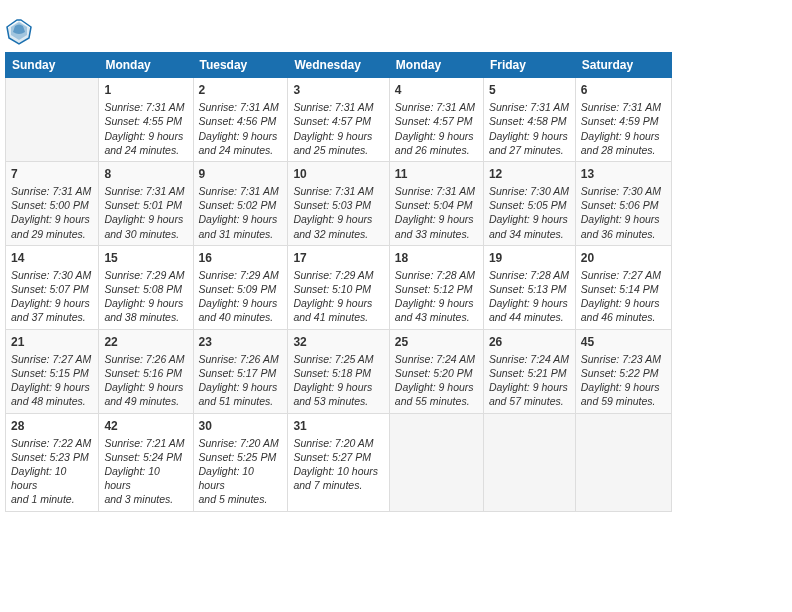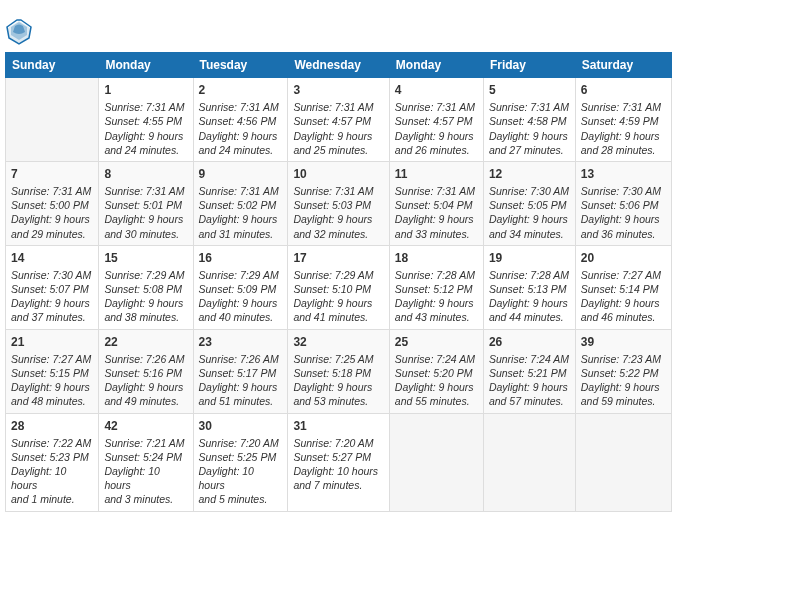--- a/index.html
+++ b/index.html
@@ -240,21 +240,21 @@
           </td>
           <td>
             <span class="day-num">25</span>
             <div class="day-info">Sunrise: 7:24 AM<br>Sunset: 5:20 PM<br>Daylight: 9 hours<br>and 55 minutes.</div>
           </td>
           <td>
             <span class="day-num">26</span>
             <div class="day-info">Sunrise: 7:24 AM<br>Sunset: 5:21 PM<br>Daylight: 9 hours<br>and 57 minutes.</div>
           </td>
           <td>
-            <span class="day-num">39</span>
+            <span class="day-num">45</span>
             <div class="day-info">Sunrise: 7:23 AM<br>Sunset: 5:22 PM<br>Daylight: 9 hours<br>and 59 minutes.</div>
           </td>
         </tr>
         <tr>
           <td>
             <span class="day-num">28</span>
             <div class="day-info">Sunrise: 7:22 AM<br>Sunset: 5:23 PM<br>Daylight: 10 hours<br>and 1 minute.</div>
           </td>
           <td>
             <span class="day-num">42</span>

